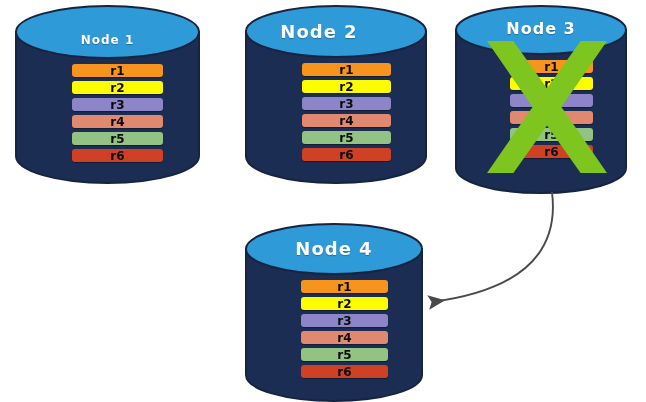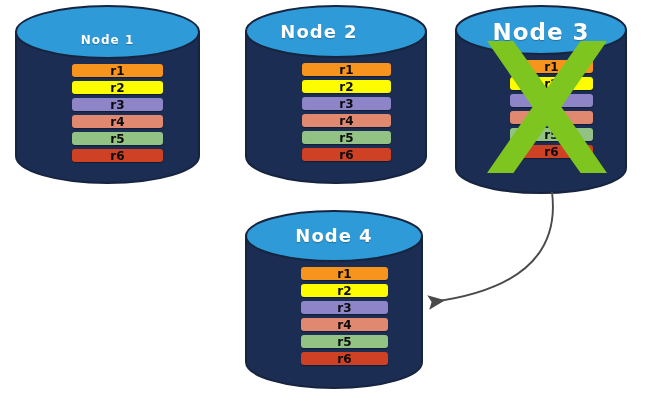--- a/index.html
+++ b/index.html
@@ -128,21 +128,21 @@
         <div class="row-bar" style="background: rgb(206, 65, 36); height: 13px; font-size: 12px;">
           <span>r6</span>
         </div>
       </div>
     </div>
     <div class="node" style="left: 455px; top: 5px; width: 172px; height: 188px;">
       <svg width="172" height="188" viewBox="0 0 172 188">
         <path d="M 1,25 L 1,163 A 85,25 0 0 0 171,163 L 171,25 Z" fill="#1b2d52" stroke="#16243f" stroke-width="2"></path>
         <ellipse cx="86" cy="25" rx="85" ry="24" fill="#2e9ad8" stroke="#16243f" stroke-width="2"></ellipse>
       </svg>
-      <div class="node-title" style="top: 14px; font-size: 23px;">Node  3</div>
+      <div class="node-title" style="top: 14px; font-size: 16px;">Node  3</div>
       <div class="rows" style="left: 35px; width: 103px; top: 55px; gap: 4px;">
         <div class="row-bar" style="background: rgb(247, 148, 30); height: 13px; font-size: 12px;">
           <span>r1</span>
         </div>
         <div class="row-bar" style="background: rgb(253, 252, 0); height: 13px; font-size: 12px;">
           <span>r2</span>
         </div>
         <div class="row-bar" style="background: rgb(141, 133, 200); height: 13px; font-size: 12px;">
           <span>r3</span>
         </div>
@@ -153,21 +153,21 @@
           <span>r5</span>
         </div>
         <div class="row-bar" style="background: rgb(206, 65, 36); height: 13px; font-size: 12px;">
           <span>r6</span>
         </div>
       </div>
       <svg class="x-mark" width="120" height="132" viewBox="0 0 100 100" preserveAspectRatio="none" style="left: 32px; top: 36px;">
         <path d="M 0,0 L 22,0 L 50,36 L 78,0 L 100,0 L 62,50 L 100,100 L 78,100 L 50,64 L 22,100 L 0,100 L 38,50 Z" fill="#7fc51f"></path>
       </svg>
     </div>
-    <div class="node" style="left: 245px; top: 210px; width: 178px; height: 178px;">
+    <div class="node" style="left: 245px; top: 223px; width: 178px; height: 178px;">
       <svg width="178" height="178" viewBox="0 0 178 178">
         <path d="M 1,26 L 1,152 A 88,26 0 0 0 177,152 L 177,26 Z" fill="#1b2d52" stroke="#16243f" stroke-width="2"></path>
         <ellipse cx="89" cy="26" rx="88" ry="25" fill="#2e9ad8" stroke="#16243f" stroke-width="2"></ellipse>
       </svg>
       <div class="node-title" style="top: 15px; font-size: 18px;">Node  4</div>
       <div class="rows" style="left: 36px; width: 107px; top: 57px; gap: 4px;">
         <div class="row-bar" style="background: rgb(247, 148, 30); height: 13px; font-size: 12px;">
           <span>r1</span>
         </div>
         <div class="row-bar" style="background: rgb(253, 252, 0); height: 13px; font-size: 12px;">

